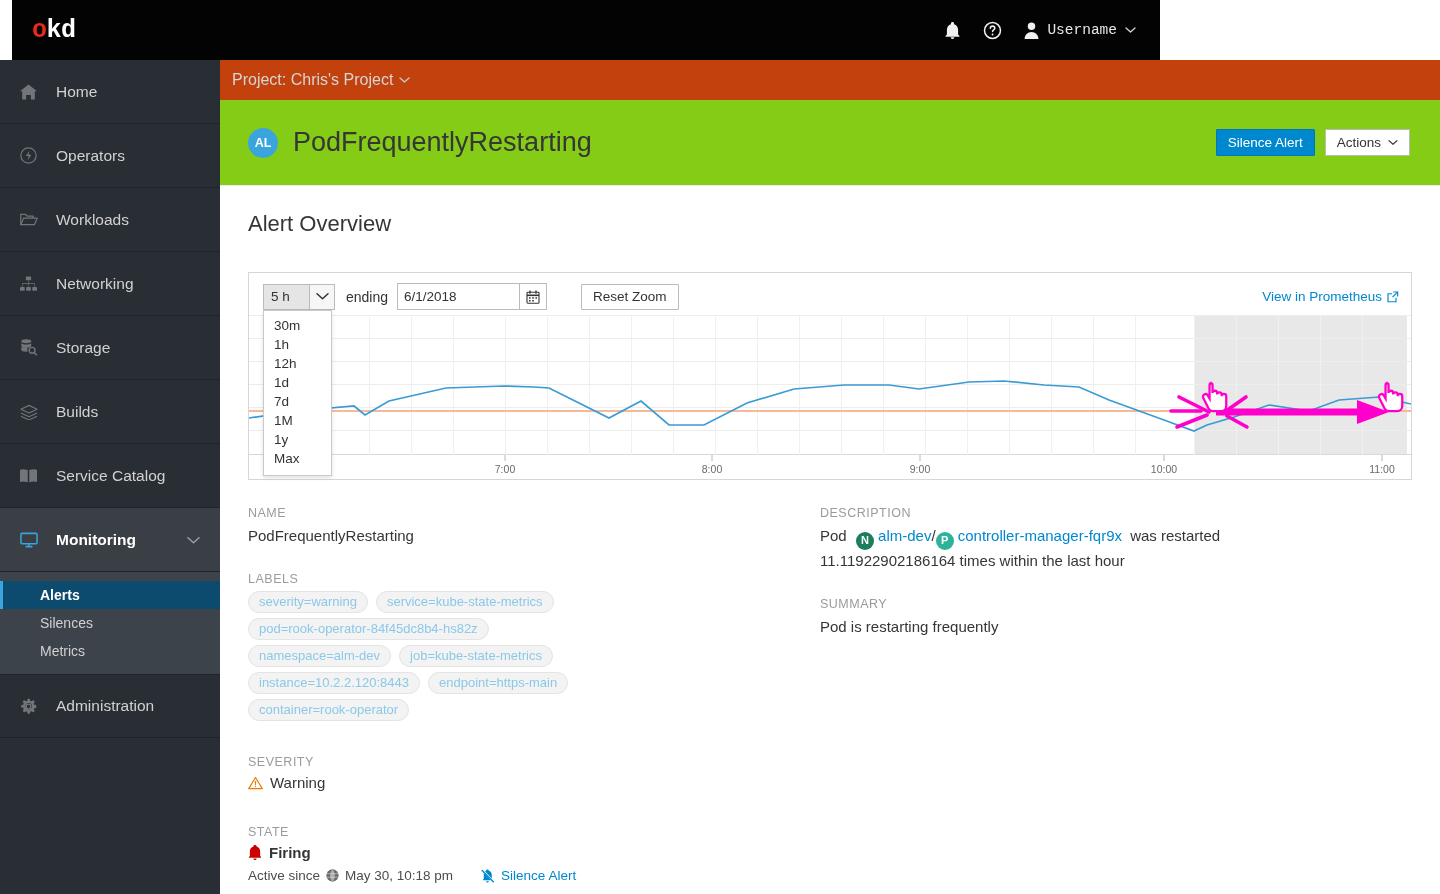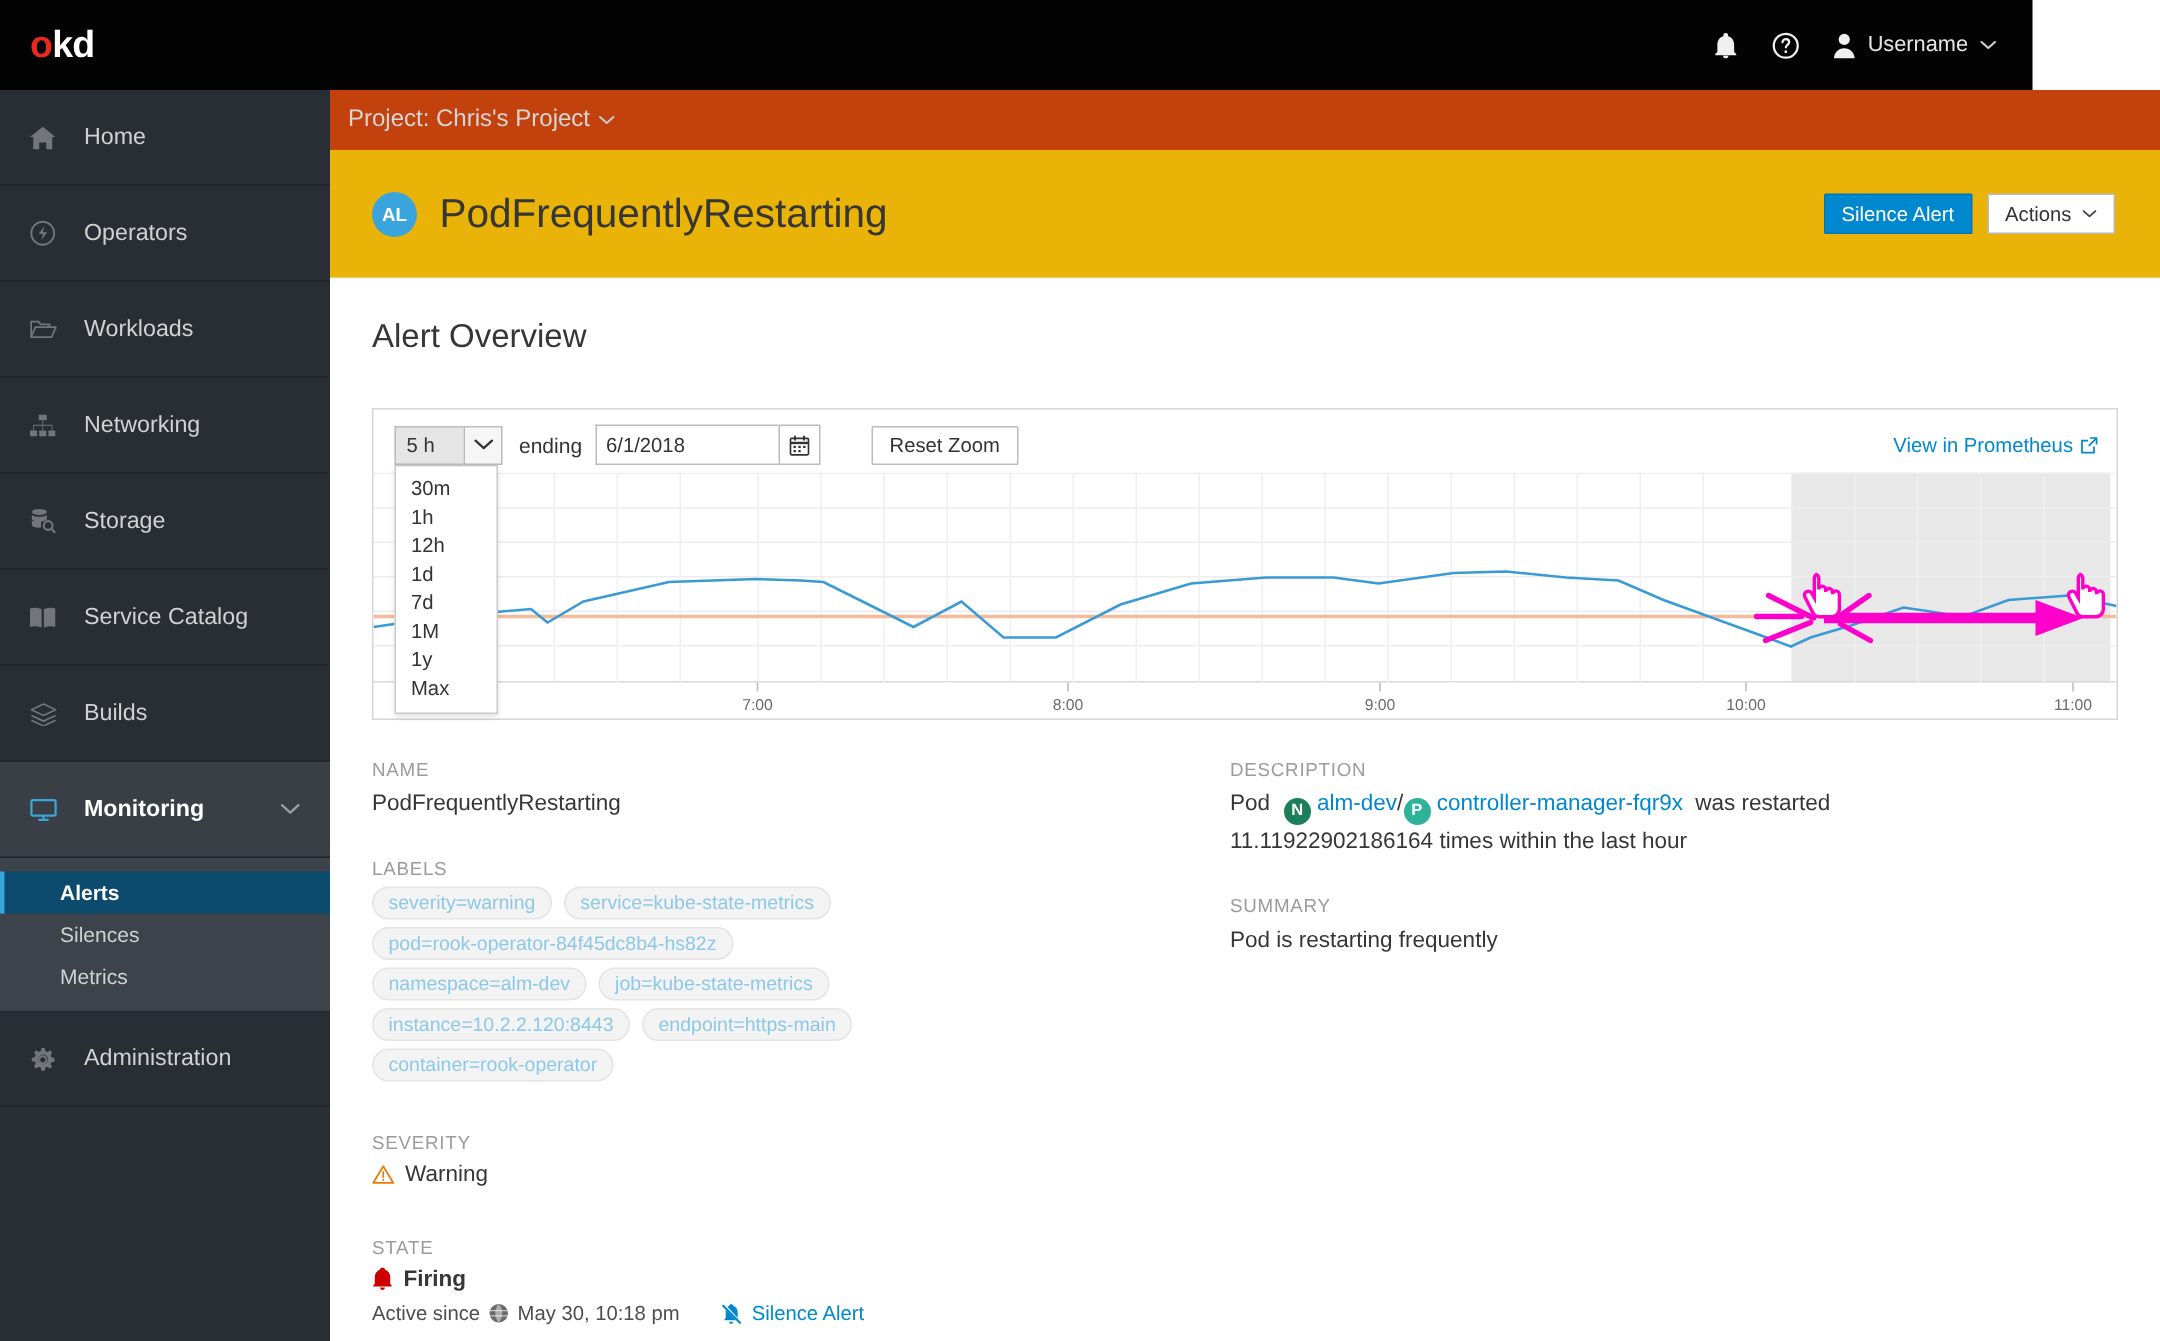--- a/index.html
+++ b/index.html
@@ -5,22 +5,22 @@
   * { box-sizing: border-box; margin: 0; padding: 0; }
   html, body {
     width: 1440px; height: 894px;
     font-family: "Liberation Sans", sans-serif;
     background: #fff; overflow: hidden;
     -webkit-font-smoothing: antialiased;
   }
 
   
   #masthead {
-    position: absolute; top: 0; left: 0; width: 1355px; height: 60px;
-    background: #030303; display: flex; align-items: center;
+    position: absolute; top: 0; left: 12px; width: 1148px; height: 60px;
+    background: #030303; display: flex; align-items: center; font-family: Liberation Mono, monospace;
   }
   #logo { margin-left: 20px; font-size: 25px; font-weight: 700; letter-spacing: -0.5px; line-height: 1; }
   #logo .o { color: #e8291c; }
   #logo .kd { color: #ffffff; }
   #masthead-right { margin-left: auto; display: flex; gap: 22px; margin-right: 24px; }
   .mh-icon { color: #f0f0f0; display: flex; align-items: center; cursor: pointer; }
   #user-menu { display: flex; align-items: center; gap: 8px; color: #e6e6e6; font-size: 14.5px; cursor: pointer; }
 
   
   #sidebar {
@@ -55,21 +55,21 @@
   #project-bar .proj {
     color: #d6d6d6; font-size: 16px; display: flex; align-items: center; gap: 6px; cursor: pointer;
   }
 
   
   #content {
     position: absolute; top: 100px; left: 220px; width: 1220px; height: 794px;
     background: #fff; overflow: hidden;
   }
   #page-header {
-    height: 86px; background: #eab308; border-bottom: 1px solid #ededed;
+    height: 86px; background: #84cc16; border-bottom: 1px solid #ededed;
     display: flex; align-items: center; padding: 0 30px 0 28px;
   }
   #alert-badge {
     width: 30px; height: 30px; border-radius: 50%; background: #39a5dc; color: #fff;
     font-size: 12.5px; font-weight: 700; display: flex; align-items: center; justify-content: center;
     flex: 0 0 auto;
   }
   #page-title { margin-left: 15px; font-size: 27px; color: #363636; font-weight: 400; }
   #header-actions { margin-left: auto; display: flex; align-items: center; gap: 10px; }
   .btn-primary {
@@ -245,36 +245,36 @@
           <path d="M1.3 8.8v2.6c0 1.2 2.4 2.1 5.3 2.1.4 0 .8 0 1.2-.05V8.8z"></path>
           <circle cx="12.8" cy="12" r="3.1" fill="none" stroke="currentColor" stroke-width="1.5"></circle>
           <path d="M15 14.3l2.4 2.4" stroke="currentColor" stroke-width="1.7" stroke-linecap="round"></path>
         </svg>
     </span>
     <span>Storage</span>
   </div>
 
   <div class="nav-item">
     <span class="nav-ico">
-      <svg width="17" height="16" viewBox="0 0 18 16" fill="currentColor">
-          <path d="M0 1.3C2 .6 4.5.5 8.2 1.6v13.1C4.5 13.6 2 13.7 0 14.4zM9.8 1.6C13.5.5 16 .6 18 1.3v13.1c-2-.7-4.5-.8-8.2.3z"></path>
-        </svg>
-    </span>
-    <span>Service Catalog</span>
-  </div>
-
-  <div class="nav-item">
-    <span class="nav-ico">
       <svg width="18" height="16" viewBox="0 0 19 16" fill="none" stroke="currentColor" stroke-width="1.2" stroke-linejoin="round">
           <path d="M9.5 1L1 5l8.5 4L18 5z"></path>
           <path d="M1 9l8.5 4L18 9"></path>
           <path d="M1 12.4l8.5 4 8.5-4"></path>
         </svg>
     </span>
     <span>Builds</span>
+  </div>
+
+  <div class="nav-item">
+    <span class="nav-ico">
+      <svg width="17" height="16" viewBox="0 0 18 16" fill="currentColor">
+          <path d="M0 1.3C2 .6 4.5.5 8.2 1.6v13.1C4.5 13.6 2 13.7 0 14.4zM9.8 1.6C13.5.5 16 .6 18 1.3v13.1c-2-.7-4.5-.8-8.2.3z"></path>
+        </svg>
+    </span>
+    <span>Service Catalog</span>
   </div>
 
   <div class="nav-item active">
     <span class="nav-ico">
       <svg width="18" height="16" viewBox="0 0 19 16" fill="none" stroke="currentColor" stroke-width="1.6">
           <rect x="1" y="1" width="17" height="11" rx="1.1"></rect>
           <path d="M6.5 15h6" stroke-linecap="round"></path>
           <path d="M9.5 12.2v2.6"></path>
         </svg>
     </span>

